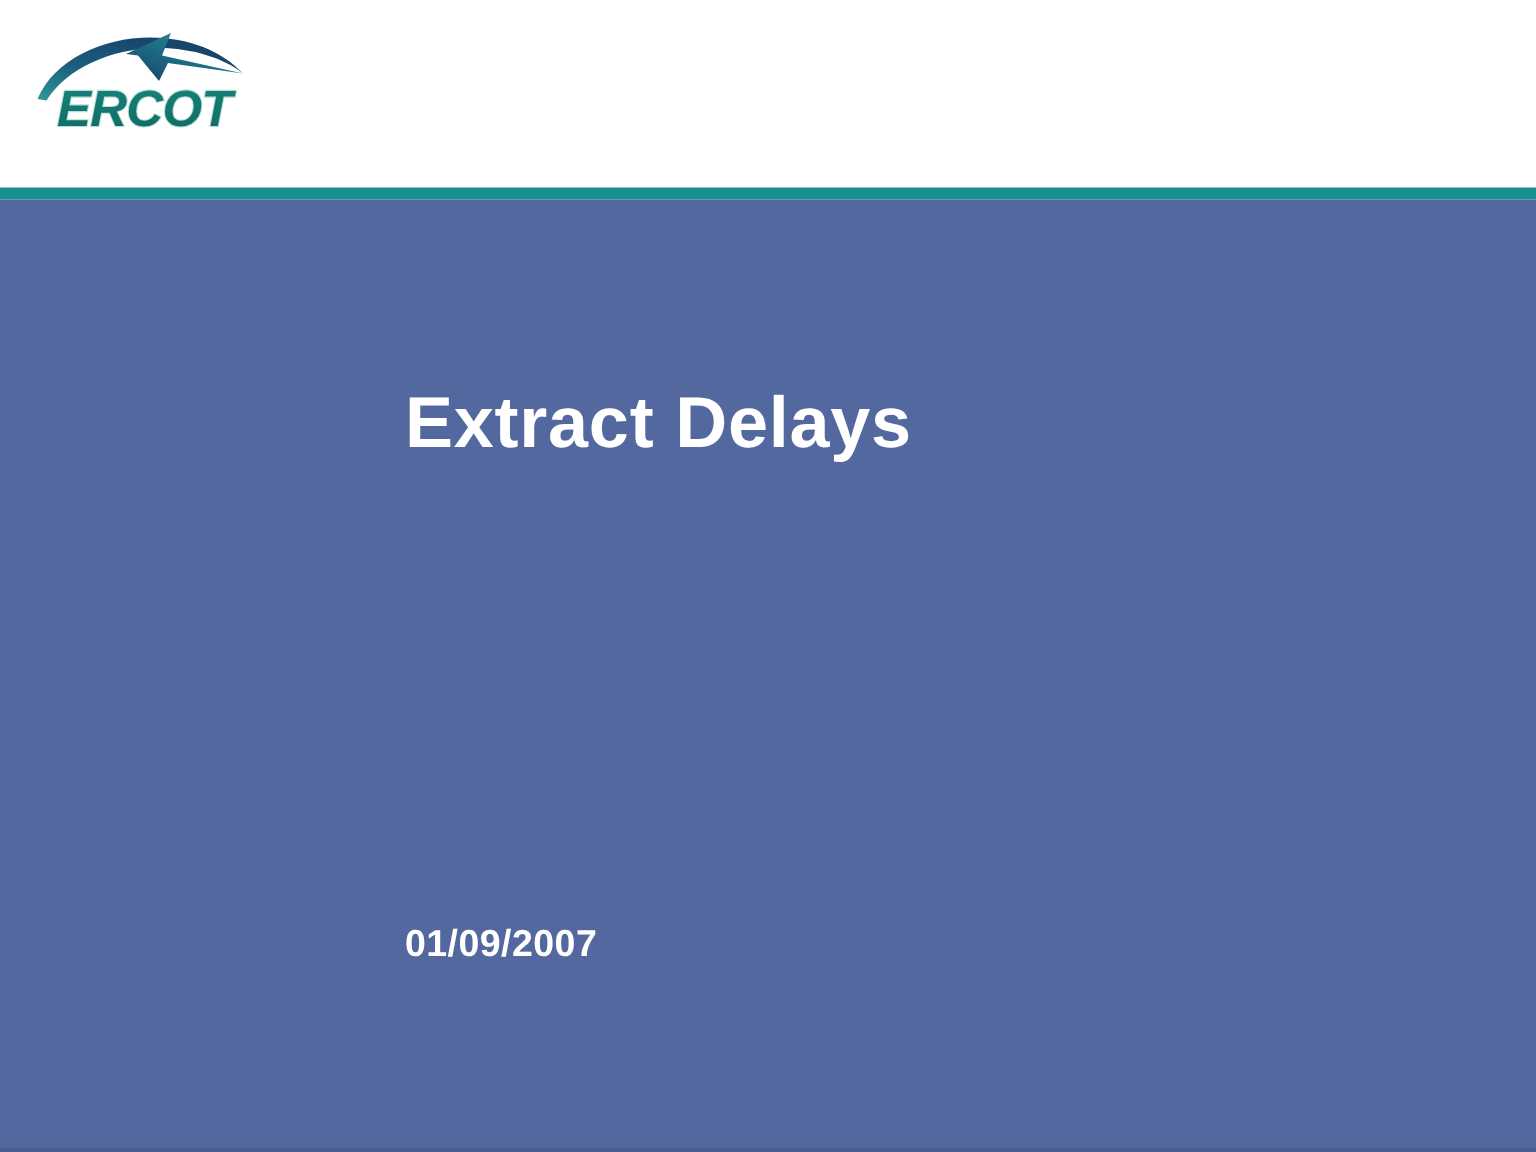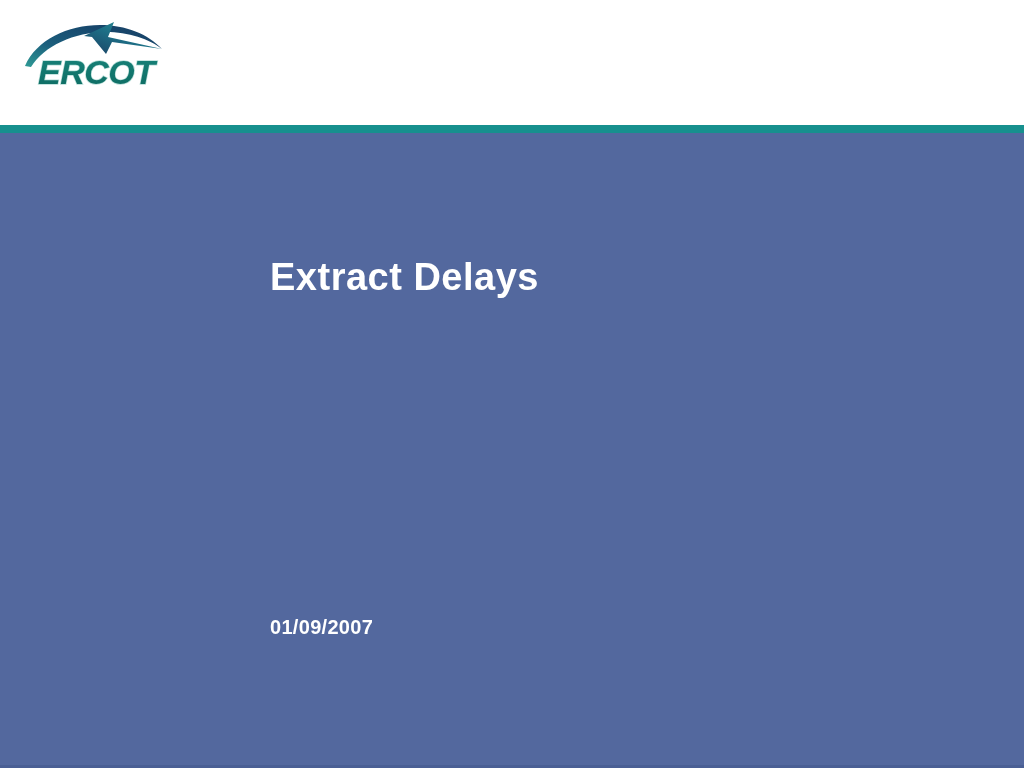--- a/index.html
+++ b/index.html
@@ -74,35 +74,35 @@
     background: #4a5f94;
   }
 
   .title {
     position: absolute;
     left: 270px;
     top: 124px;
     margin: 0;
     color: #ffffff;
     font-family: "Liberation Sans", sans-serif;
-    font-size: 38px;
+    font-size: 48px;
     font-weight: bold;
     letter-spacing: 0.5px;
     line-height: 1.1;
     white-space: nowrap;
   }
 
   .subtitle-date {
     position: absolute;
     left: 270px;
     top: 483px;
     margin: 0;
     color: #ffffff;
     font-family: "Liberation Sans", sans-serif;
-    font-size: 20px;
+    font-size: 25px;
     font-weight: bold;
     letter-spacing: 0.3px;
     line-height: 1.1;
     white-space: nowrap;
   }
 </style>
 </head>
 <body>
 
 <div class="slide">

